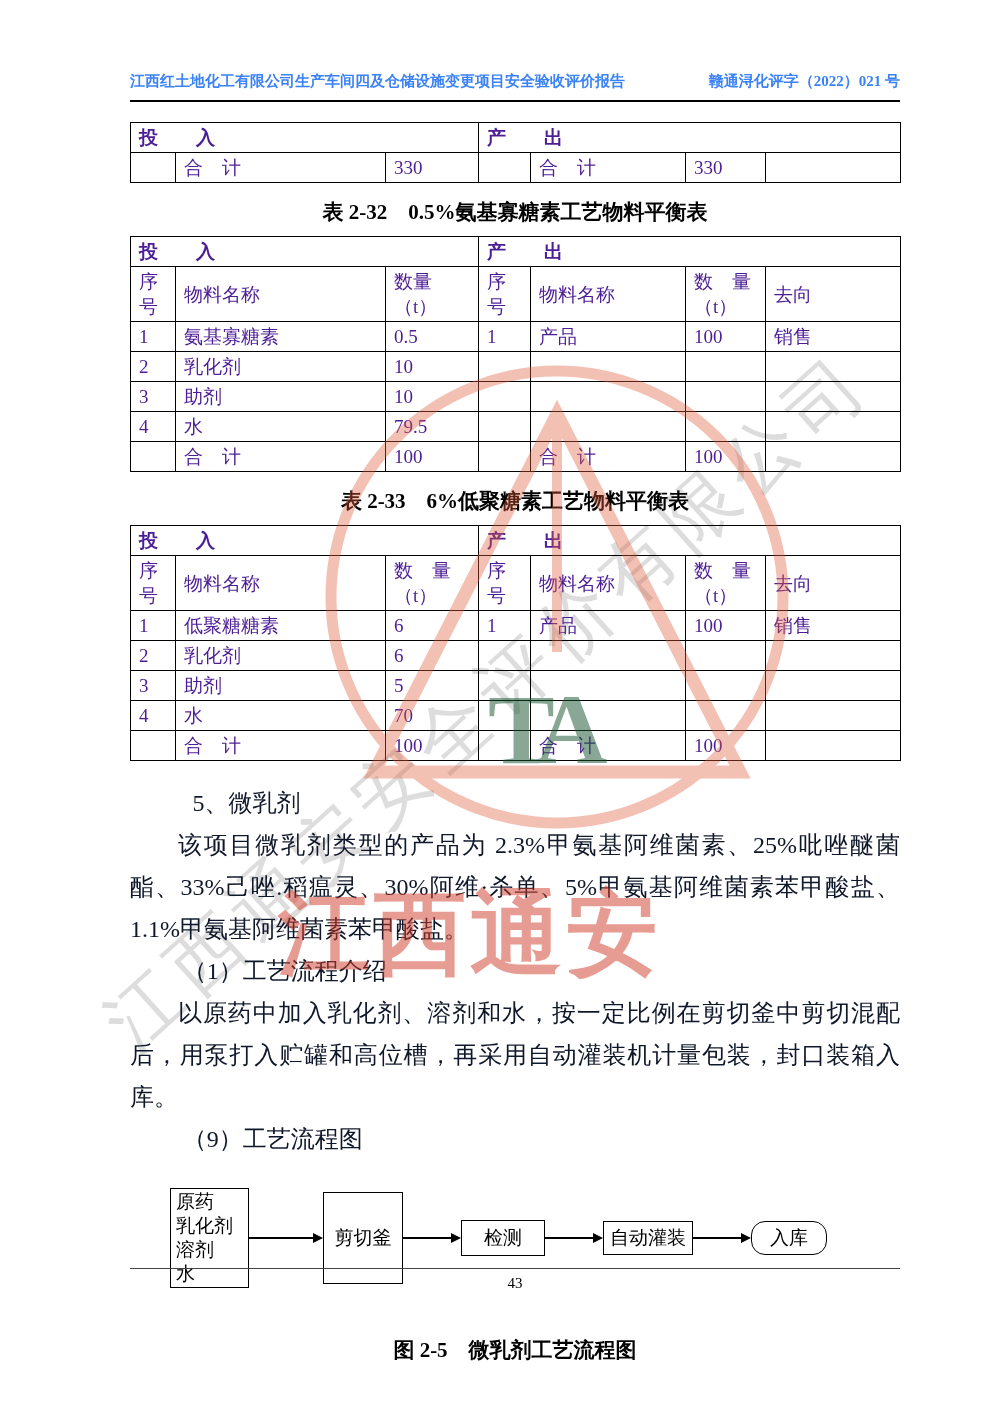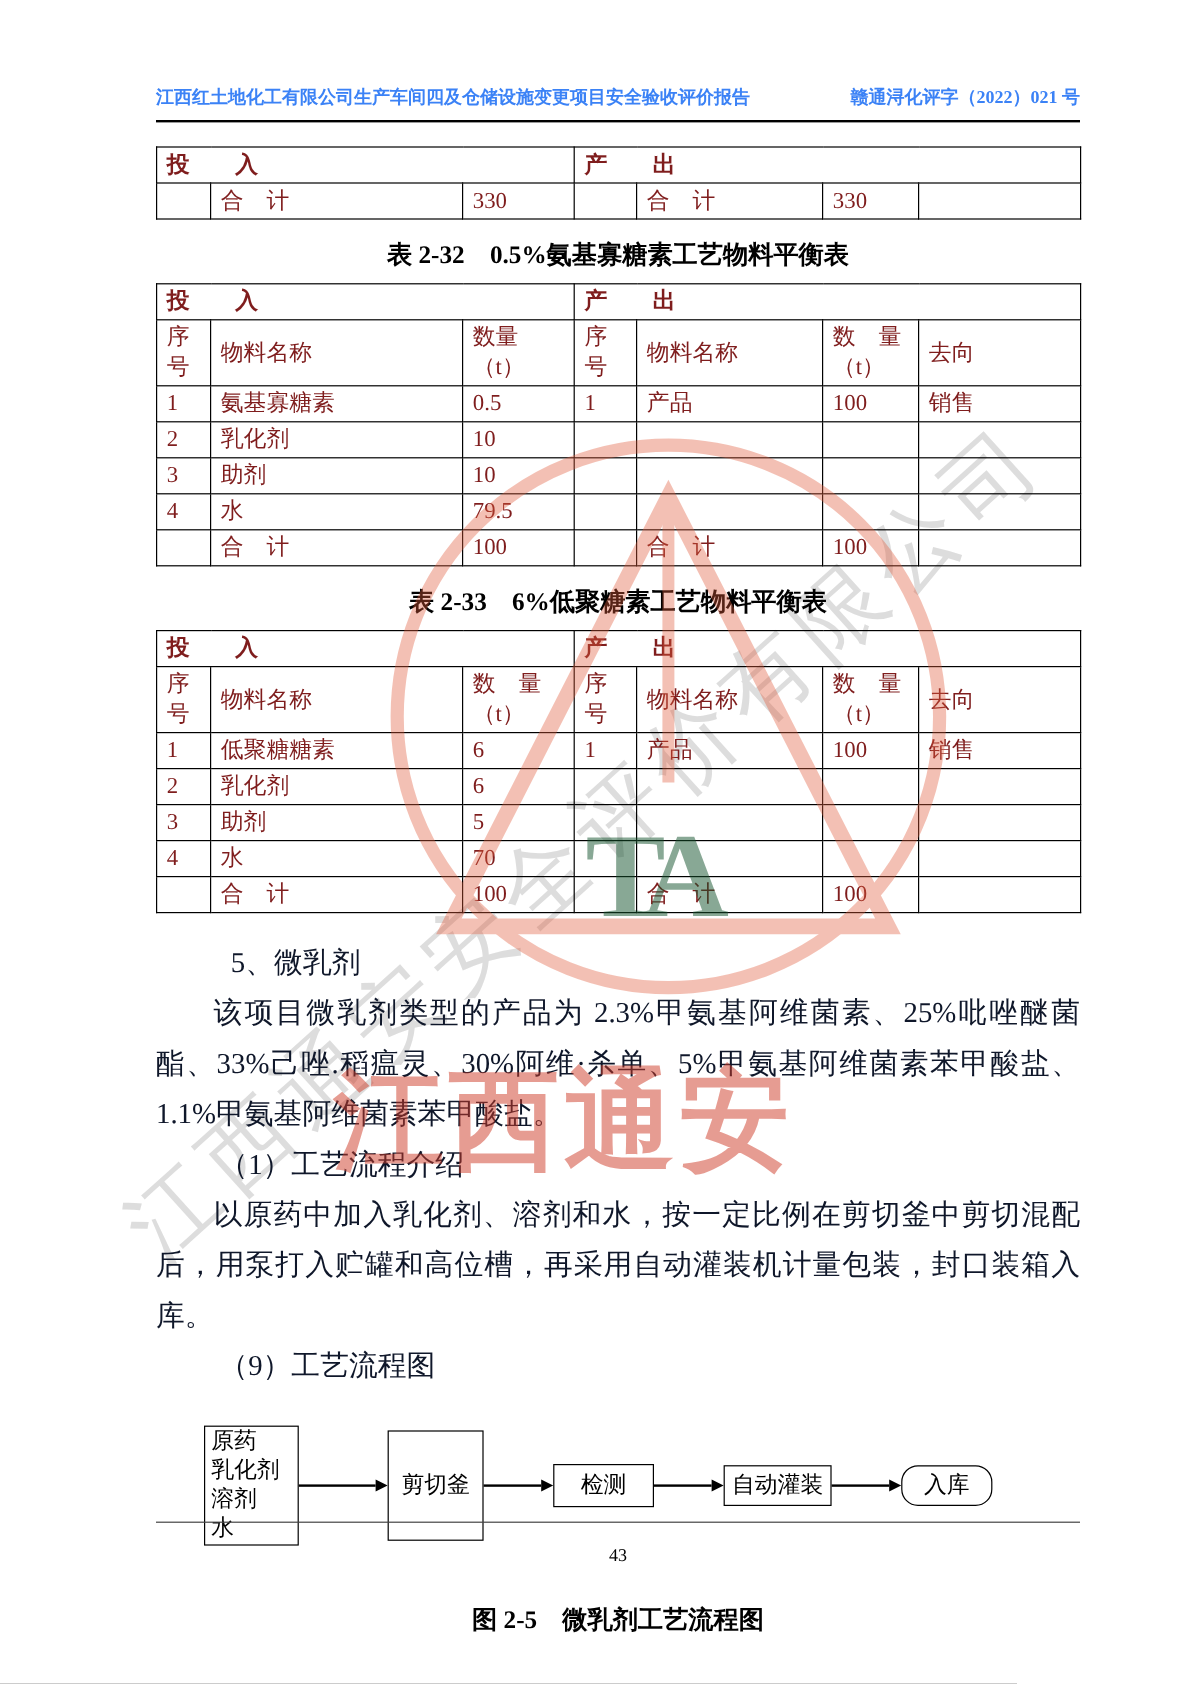--- a/index.html
+++ b/index.html
@@ -32,21 +32,21 @@
   }
   
   .content { position:absolute; inset:0; z-index:1; padding:72px 92px 0 130px; }
   .pghead {
     display:flex; justify-content:space-between; align-items:flex-end;
     font-size:15px; font-weight:bold; color:#3b82f6;
     border-bottom:2px solid #000; padding-bottom:9px;
   }
   table.btable {
     width:770px; border-collapse:collapse; table-layout:fixed;
-    font-size:19px; color:#7f1d1d;
+    font-size:19px; color:#4c1d95;
   }
   table.btable th, table.btable td {
     border:1px solid #000; vertical-align:middle; text-align:left;
     padding:2px 4px 2px 8px; white-space:pre-line; line-height:25px;
     font-weight:normal; height:29px;
   }
   table.btable th.io { font-weight:bold; height:30px; }
   table.btable tr.colhead th { height:54px; }
   .t-top { margin-top:20px; }
   .tbl-title {
@@ -74,21 +74,21 @@
   .arrow .shaft { flex:1; height:2px; background:#000; }
   .arrow .head {
     width:0; height:0; border-left:10px solid #000;
     border-top:5px solid transparent; border-bottom:5px solid transparent;
   }
   .caption {
     text-align:center; font-size:21px; font-weight:bold; margin-top:48px;
   }
   .footer {
     position:absolute; left:130px; right:92px; top:1268px; z-index:1;
-    border-top:1px solid #444; text-align:center; font-size:15px; padding-top:20px;
+    border-top:1px solid #444; text-align:center; font-size:15px; padding-top:6px;
   }
 </style>
 </head>
 <body>
 
 <div class="page">
 
   <div class="wm-diagonal">江西通安安全评价有限公司</div>
   <svg class="seal" width="490" height="490" viewBox="0 0 490 490">
     <circle cx="245" cy="245" r="226" fill="none" stroke="#e25c3c" stroke-width="11"></circle>

